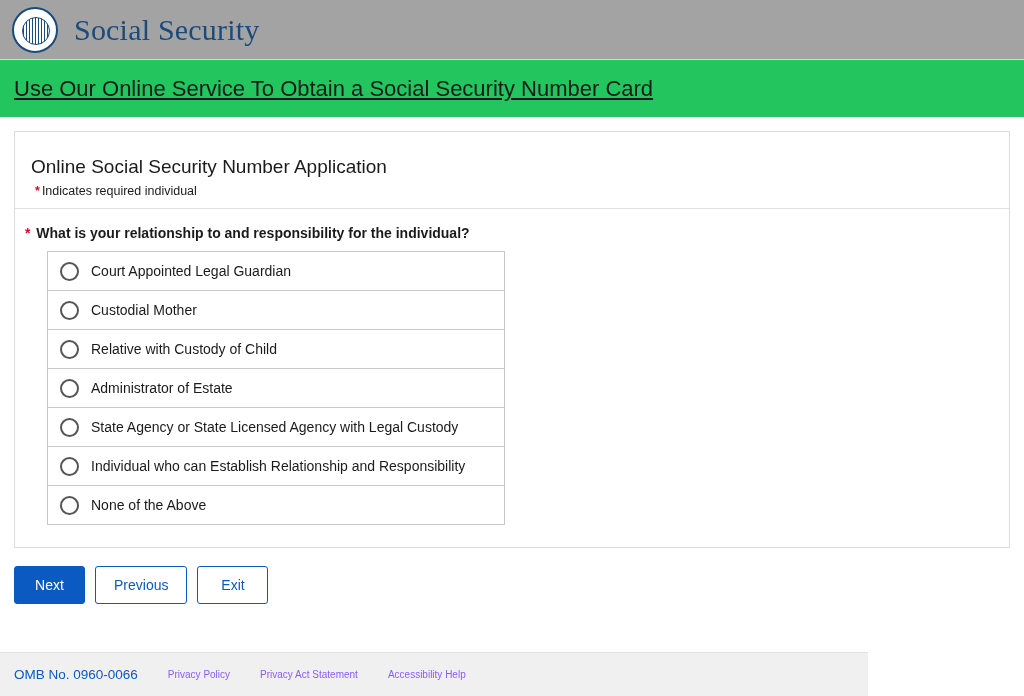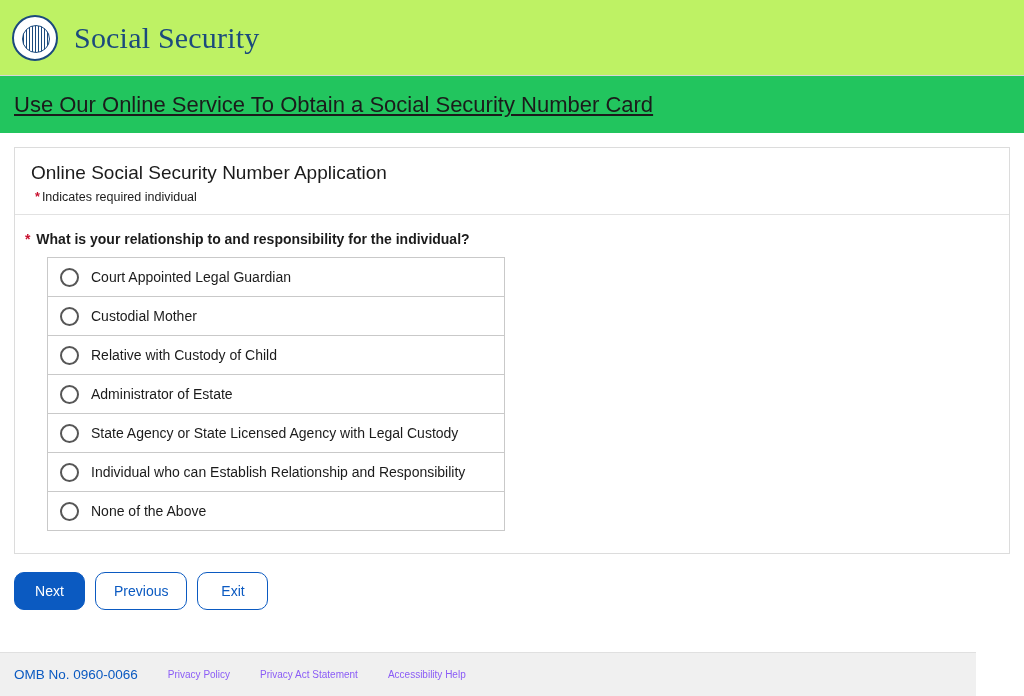--- a/index.html
+++ b/index.html
@@ -10,22 +10,22 @@
     width: 1024px;
     height: 696px;
     background: #ffffff;
     font-family: "Liberation Sans", sans-serif;
     color: #1b1b1b;
     overflow: hidden;
   }
 
   
   .site-header {
-    height: 76px;
-    background: #bef264;
+    height: 60px;
+    background: #a3a3a3;
     display: flex;
     align-items: center;
     padding: 0 0 0 12px;
     box-sizing: border-box;
     border-bottom: 1px solid #d6d7d9;
   }
   .seal {
     width: 42px;
     height: 42px;
     border-radius: 50%;
@@ -77,21 +77,21 @@
     background: #ffffff;
     box-sizing: border-box;
   }
   .card-header {
     padding: 14px 16px 10px 16px;
     border-bottom: 1px solid #e2e2e2;
   }
   .card-title {
     font-size: 19px;
     font-weight: normal;
-    margin: 0 0 6px 0;
+    margin: 10px 0 6px 0;
     color: #1b1b1b;
   }
   .required-note {
     font-size: 12.5px;
     color: #1b1b1b;
     margin: 0;
     padding-left: 4px;
   }
   .req-star {
     color: #c8102e;
@@ -146,21 +146,21 @@
     display: flex;
     gap: 10px;
     padding: 18px 0 0 14px;
   }
   .btn {
     font-family: "Liberation Sans", sans-serif;
     font-size: 14px;
     padding: 0 18px;
     height: 38px;
     line-height: 36px;
-    border-radius: 10px;
+    border-radius: 3px;
     box-sizing: border-box;
     cursor: pointer;
     text-align: center;
   }
   .btn-primary {
     background: #0b5ac1;
     color: #ffffff;
     border: 1px solid #0b5ac1;
     min-width: 71px;
   }
@@ -169,21 +169,21 @@
     color: #0b5ac1;
     border: 1px solid #0b5ac1;
     min-width: 71px;
   }
 
   
   .footer {
     position: absolute;
     left: 0;
     bottom: 0;
-    width: 976px;
+    width: 868px;
     background: #f0f0f0;
     border-top: 1px solid #e0e0e0;
     padding: 14px 0 14px 14px;
     box-sizing: border-box;
     display: flex;
     align-items: center;
     gap: 30px;
   }
   .footer a {
     font-size: 10px;

